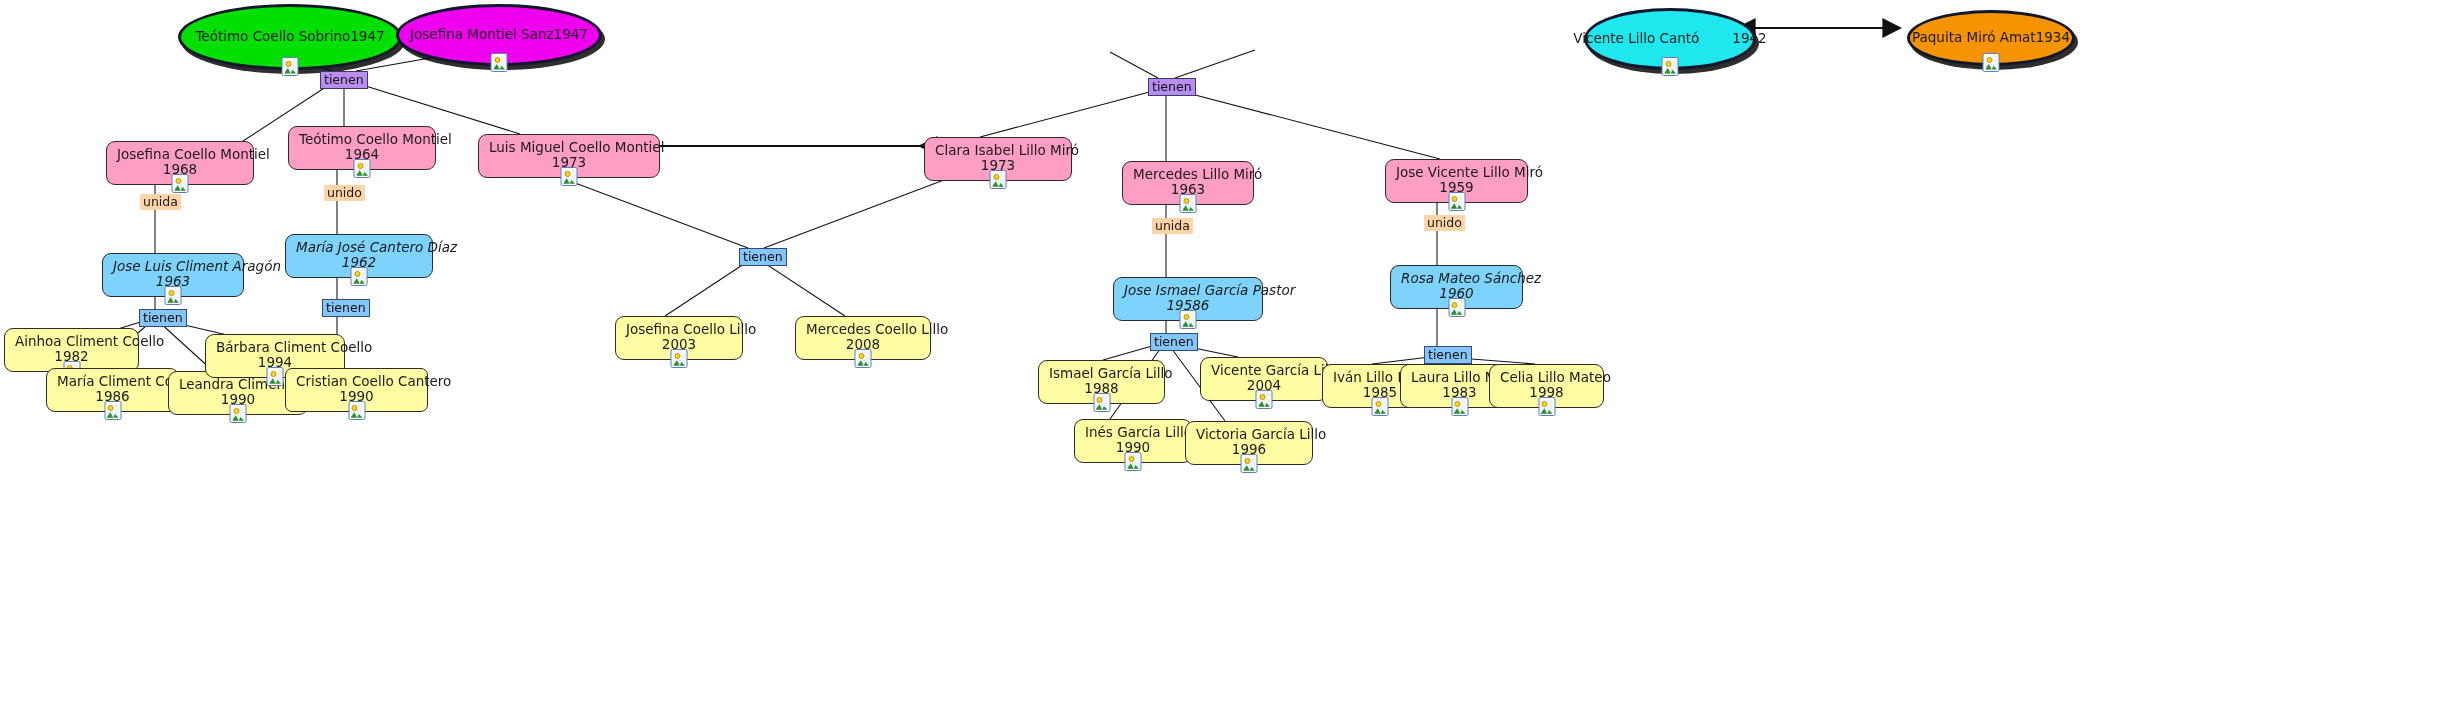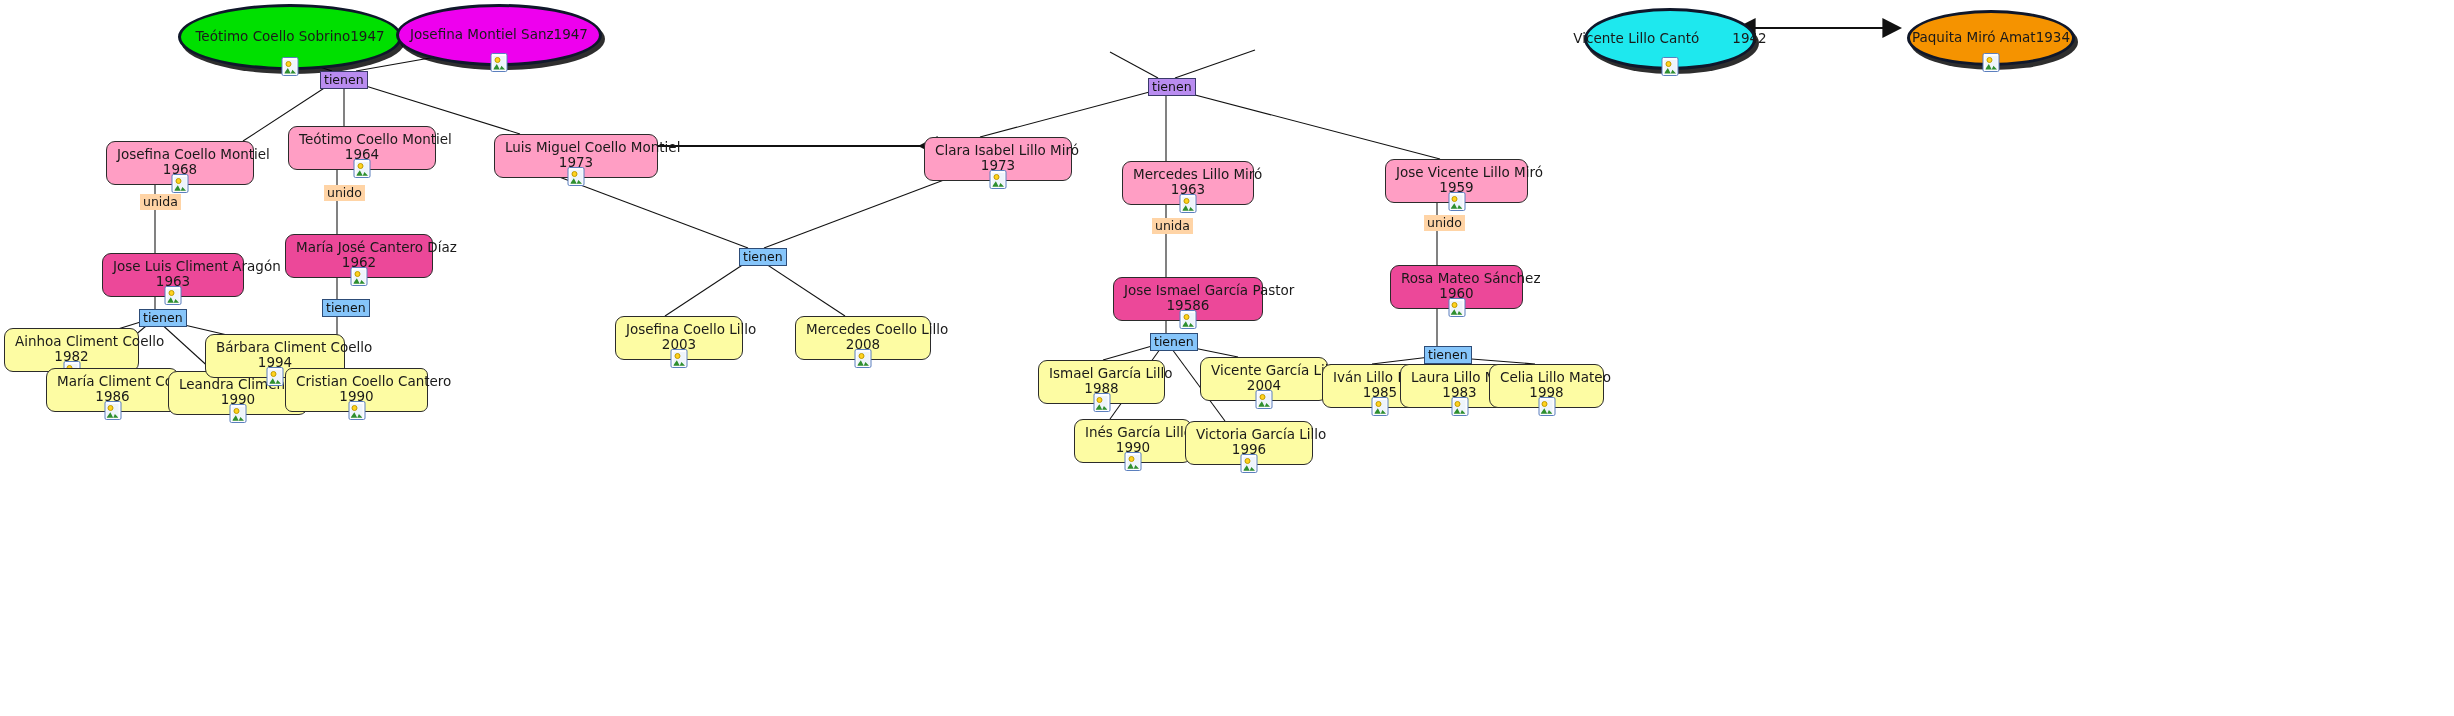--- a/index.html
+++ b/index.html
@@ -8,21 +8,21 @@
   svg.edges{position:absolute;left:0;top:0;width:2454px;height:716px;pointer-events:none;}
 
   .node{position:absolute;box-sizing:border-box;text-align:center;color:#1a1a1a;
         line-height:1.12;white-space:nowrap;}
   .node .nm{display:block;font-size:13.5px;}
   .node .yr{display:block;font-size:13.5px;}
 
   
   .rect{border:1.4px solid #2b2b2b;border-radius:9px;padding:5px 10px 7px 10px;}
   .rect.pink{background:#ff9ec4;}
-  .rect.green{background:#ec4899;}
+  .rect.green{background:#7dd3fc;font-style:italic;}
   .rect.yellow{background:#fdfca3;}
 
   
   .ellipse{border:3px solid #0f172a;border-radius:50%;display:flex;
            align-items:center;justify-content:center;box-shadow:3px 4px 0 rgba(0,0,0,.82);}
   .ellipse.green{background:#00e000;}
   .ellipse.magenta{background:#ee00ee;}
   .ellipse.cyan{background:#1ee8ee;gap:33px;}
   .ellipse.orange{background:#f59300;}
 
@@ -167,21 +167,21 @@
       </div>
       <div class="node rect pink" style="left: 288px; top: 126px; width: 148px;">
         <span class="nm">Teótimo Coello Montiel</span>
         <span class="yr">1964</span>
         <span class="photo">
           <span class="sky"></span>
           <span class="sun"></span>
           <span class="hill"></span>
         </span>
       </div>
-      <div class="node rect pink" style="left: 494px; top: 134px; width: 164px;">
+      <div class="node rect pink" style="left: 478px; top: 134px; width: 182px;">
         <span class="nm">Luis Miguel Coello Montiel</span>
         <span class="yr">1973</span>
         <span class="photo">
           <span class="sky"></span>
           <span class="sun"></span>
           <span class="hill"></span>
         </span>
       </div>
       <div class="node rect pink" style="left: 924px; top: 137px; width: 148px;">
         <span class="nm">Clara Isabel Lillo Miró</span>

